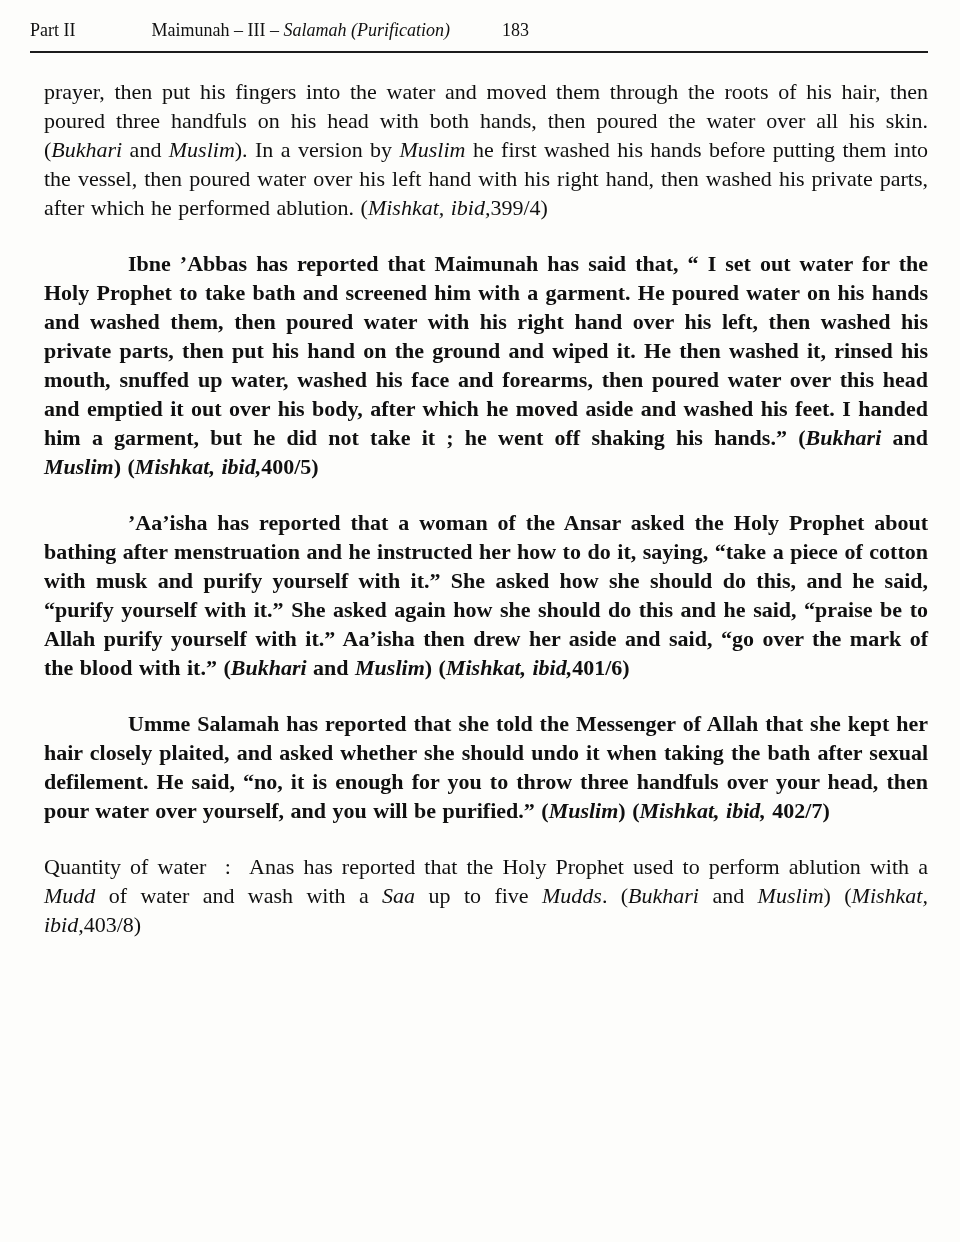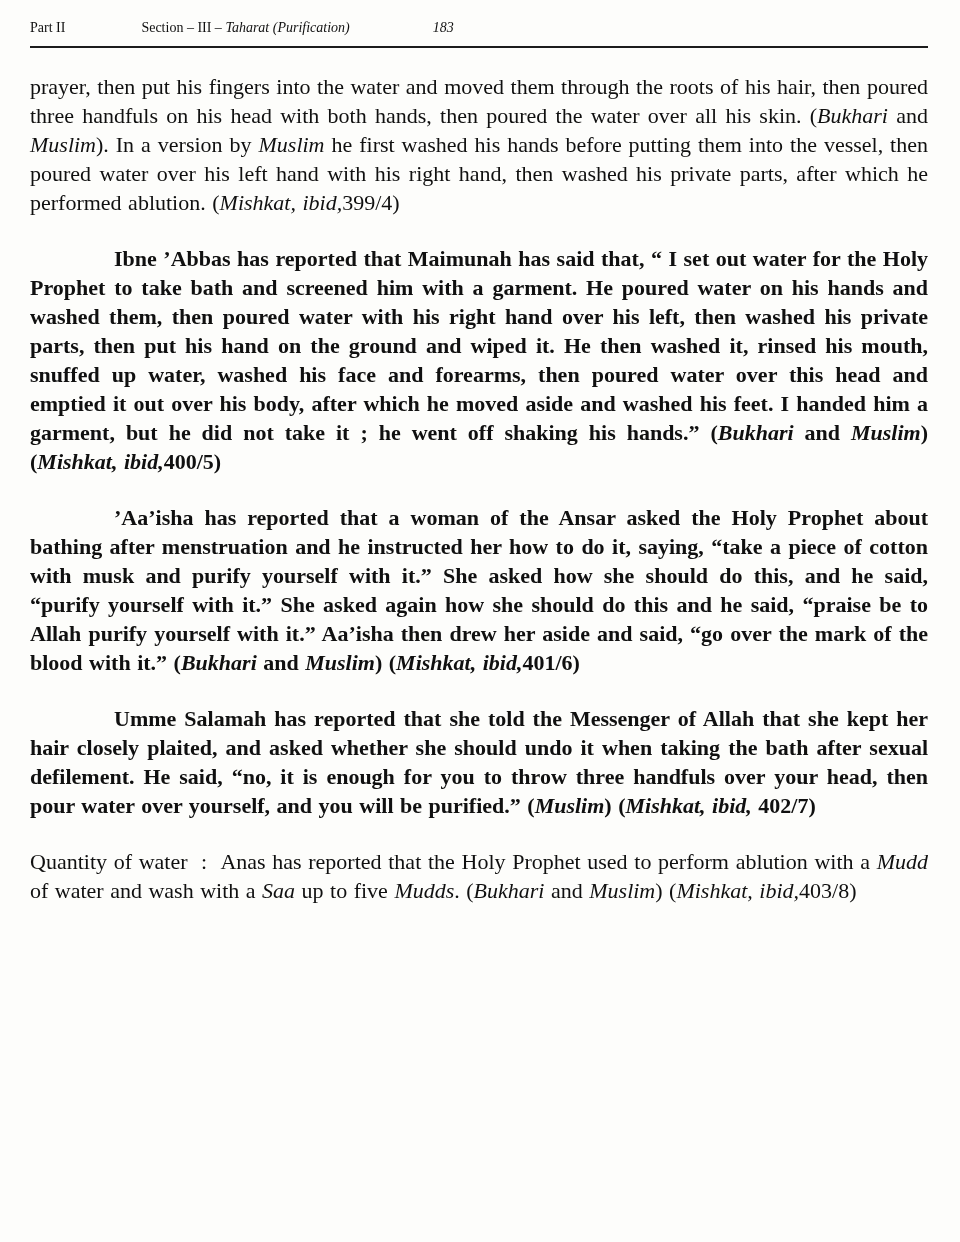--- a/index.html
+++ b/index.html
@@ -17,50 +17,50 @@
     font-family: "Liberation Serif", "DejaVu Serif", serif;
     font-size: 22px;
     box-sizing: border-box;
     padding: 20px 32px 0 30px;
     overflow: hidden;
   }
   .page-header {
     display: flex;
     align-items: baseline;
     white-space: nowrap;
-    font-size: 14px;
+    font-size: 18px;
   }
   .header-part { flex: 0 0 auto; }
   .header-center { flex: 0 0 auto; margin-left: 76px; }
-  .header-pagenum { flex: 0 0 auto; margin-left: 83px; font-style: italic; }
+  .header-pagenum { flex: 0 0 auto; margin-left: 52px; }
   .header-rule {
     border: none;
     border-top: 2px solid #1c1c1c;
     margin: 10px 0 0 0;
   }
   .page-body {
     margin-top: 24px;
     text-align: justify;
   }
   .para {
-    margin: 0 0 27px 0;
+    margin: 0 0 27px 14px;
     line-height: 29px;
     word-spacing: 1px;
   }
   .para.indent { text-indent: 84px; font-weight: bold; }
   .it { font-style: italic; }
   .bd { font-weight: normal; }
 </style>
 </head>
 <body>
 
 <div class="page">
   <header class="page-header">
     <span class="header-part">Part II</span>
-    <span class="header-center"><span>Section – III – </span><span class="it">Taharat (Purification)</span></span>
+    <span class="header-center"><span>Maimunah – III – </span><span class="it">Salamah (Purification)</span></span>
     <span class="header-pagenum">183</span>
   </header>
   <hr class="header-rule">
   <main class="page-body">
       <p class="para"><span>prayer, then put his fingers into the water and moved them through the roots of his hair, then poured three handfuls on his head with both hands, then poured the water over all his skin. (</span><span class="it">Bukhari</span><span> and </span><span class="it">Muslim</span><span>). In a version by </span><span class="it">Muslim</span><span> he first washed his hands before putting them into the vessel, then poured water over his left hand with his right hand, then washed his private parts, after which he performed ablution. (</span><span class="it">Mishkat, ibid,</span><span>399/4)</span></p>
       <p class="para indent"><span>Ibne ’Abbas has reported that Maimunah has said that, “ I set out water for the Holy Prophet to take bath and screened him with a garment. He poured water on his hands and washed them, then poured water with his right hand over his left, then washed his private parts, then put his hand on the ground and wiped it. He then washed it, rinsed his mouth, snuffed up water, washed his face and forearms, then poured water over this head and emptied it out over his body, after which he moved aside and washed his feet. I handed him a garment, but he did not take it ; he went off shaking his hands.” (</span><span class="it">Bukhari</span><span> and </span><span class="it">Muslim</span><span>) (</span><span class="it">Mishkat, ibid,</span><span>400/5)</span></p>
       <p class="para indent"><span>’Aa’isha has reported that a woman of the Ansar asked the Holy Prophet about bathing after menstruation and he instructed her how to do it, saying, “take a piece of cotton with musk and purify yourself with it.” She asked how she should do this, and he said, “purify yourself with it.” She asked again how she should do this and he said, “praise be to Allah purify yourself with it.” Aa’isha then drew her aside and said, “go over the mark of the blood with it.” (</span><span class="it">Bukhari</span><span> and </span><span class="it">Muslim</span><span>) (</span><span class="it">Mishkat, ibid,</span><span>401/6)</span></p>
       <p class="para indent"><span>Umme Salamah has reported that she told the Messenger of Allah that she kept her hair closely plaited, and asked whether she should undo it when taking the bath after sexual defilement. He said, “no, it is enough for you to throw three handfuls over your head, then pour water over yourself, and you will be purified.” (</span><span class="it">Muslim</span><span>) (</span><span class="it">Mishkat, ibid,</span><span> 402/7)</span></p>
       <p class="para"><span class="bd">Quantity of water&nbsp;&nbsp;:</span><span>&nbsp;&nbsp;Anas has reported that the Holy Prophet used to perform ablution with a </span><span class="it">Mudd</span><span> of water and wash with a </span><span class="it">Saa</span><span> up to five </span><span class="it">Mudds</span><span>. (</span><span class="it">Bukhari</span><span> and </span><span class="it">Muslim</span><span>) (</span><span class="it">Mishkat, ibid,</span><span>403/8)</span></p>
     </main>

